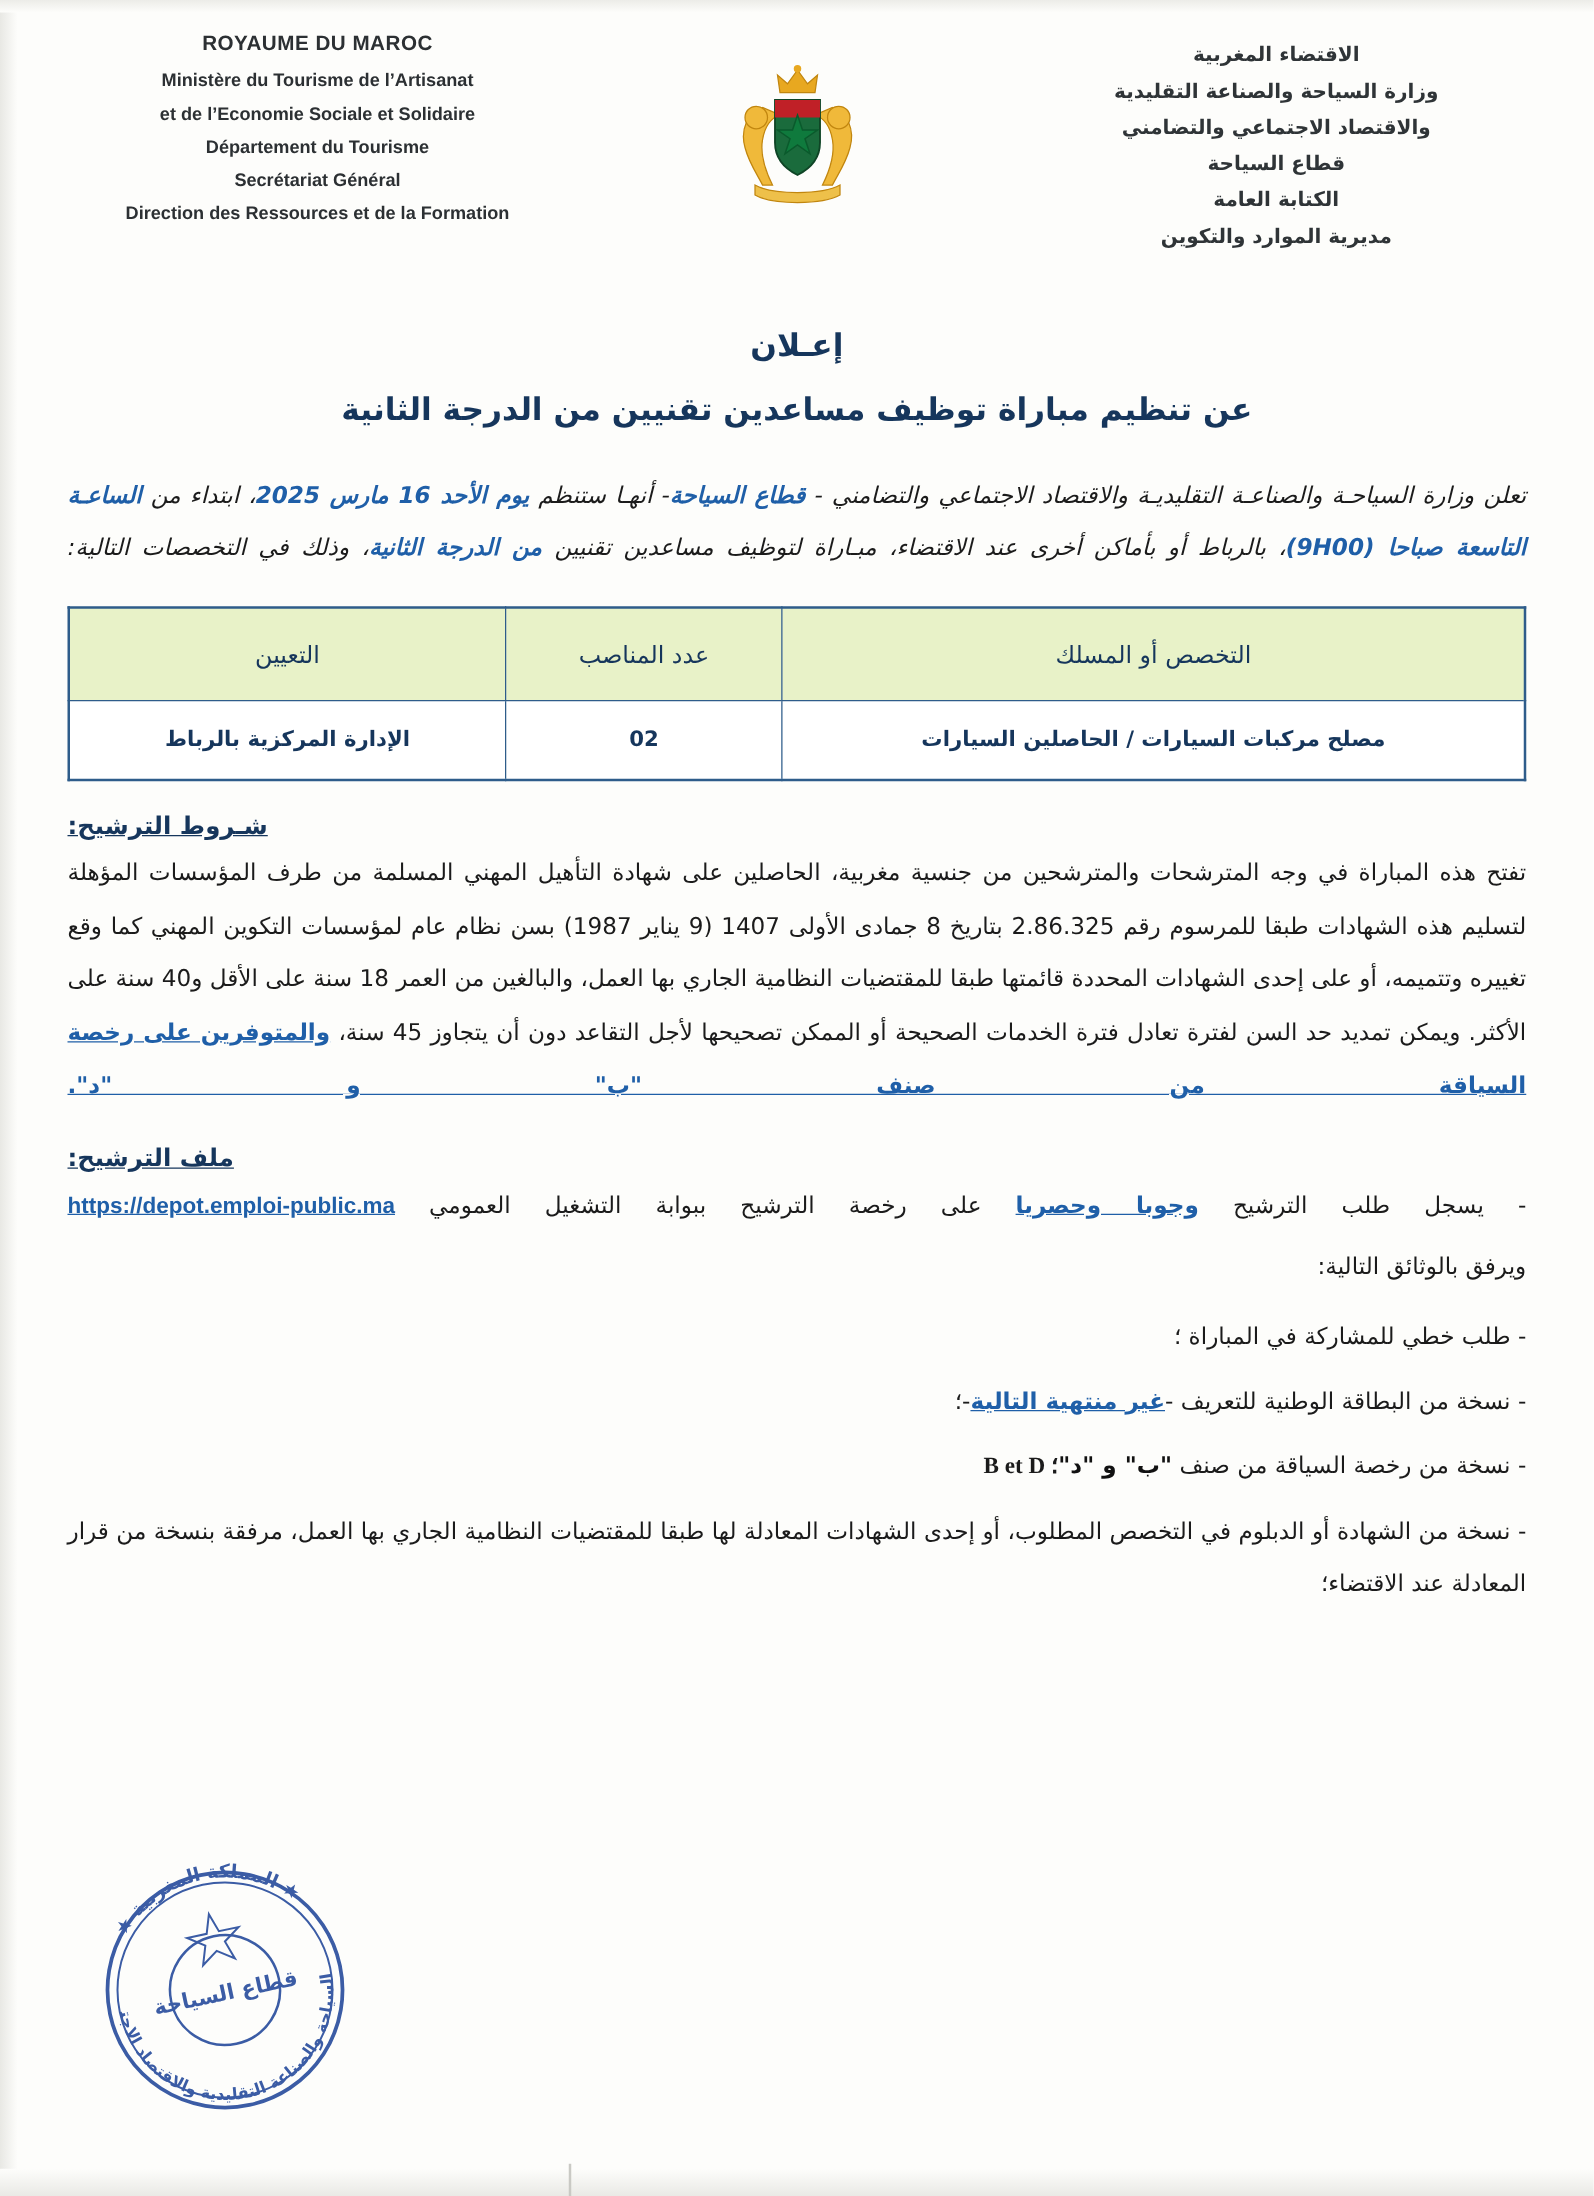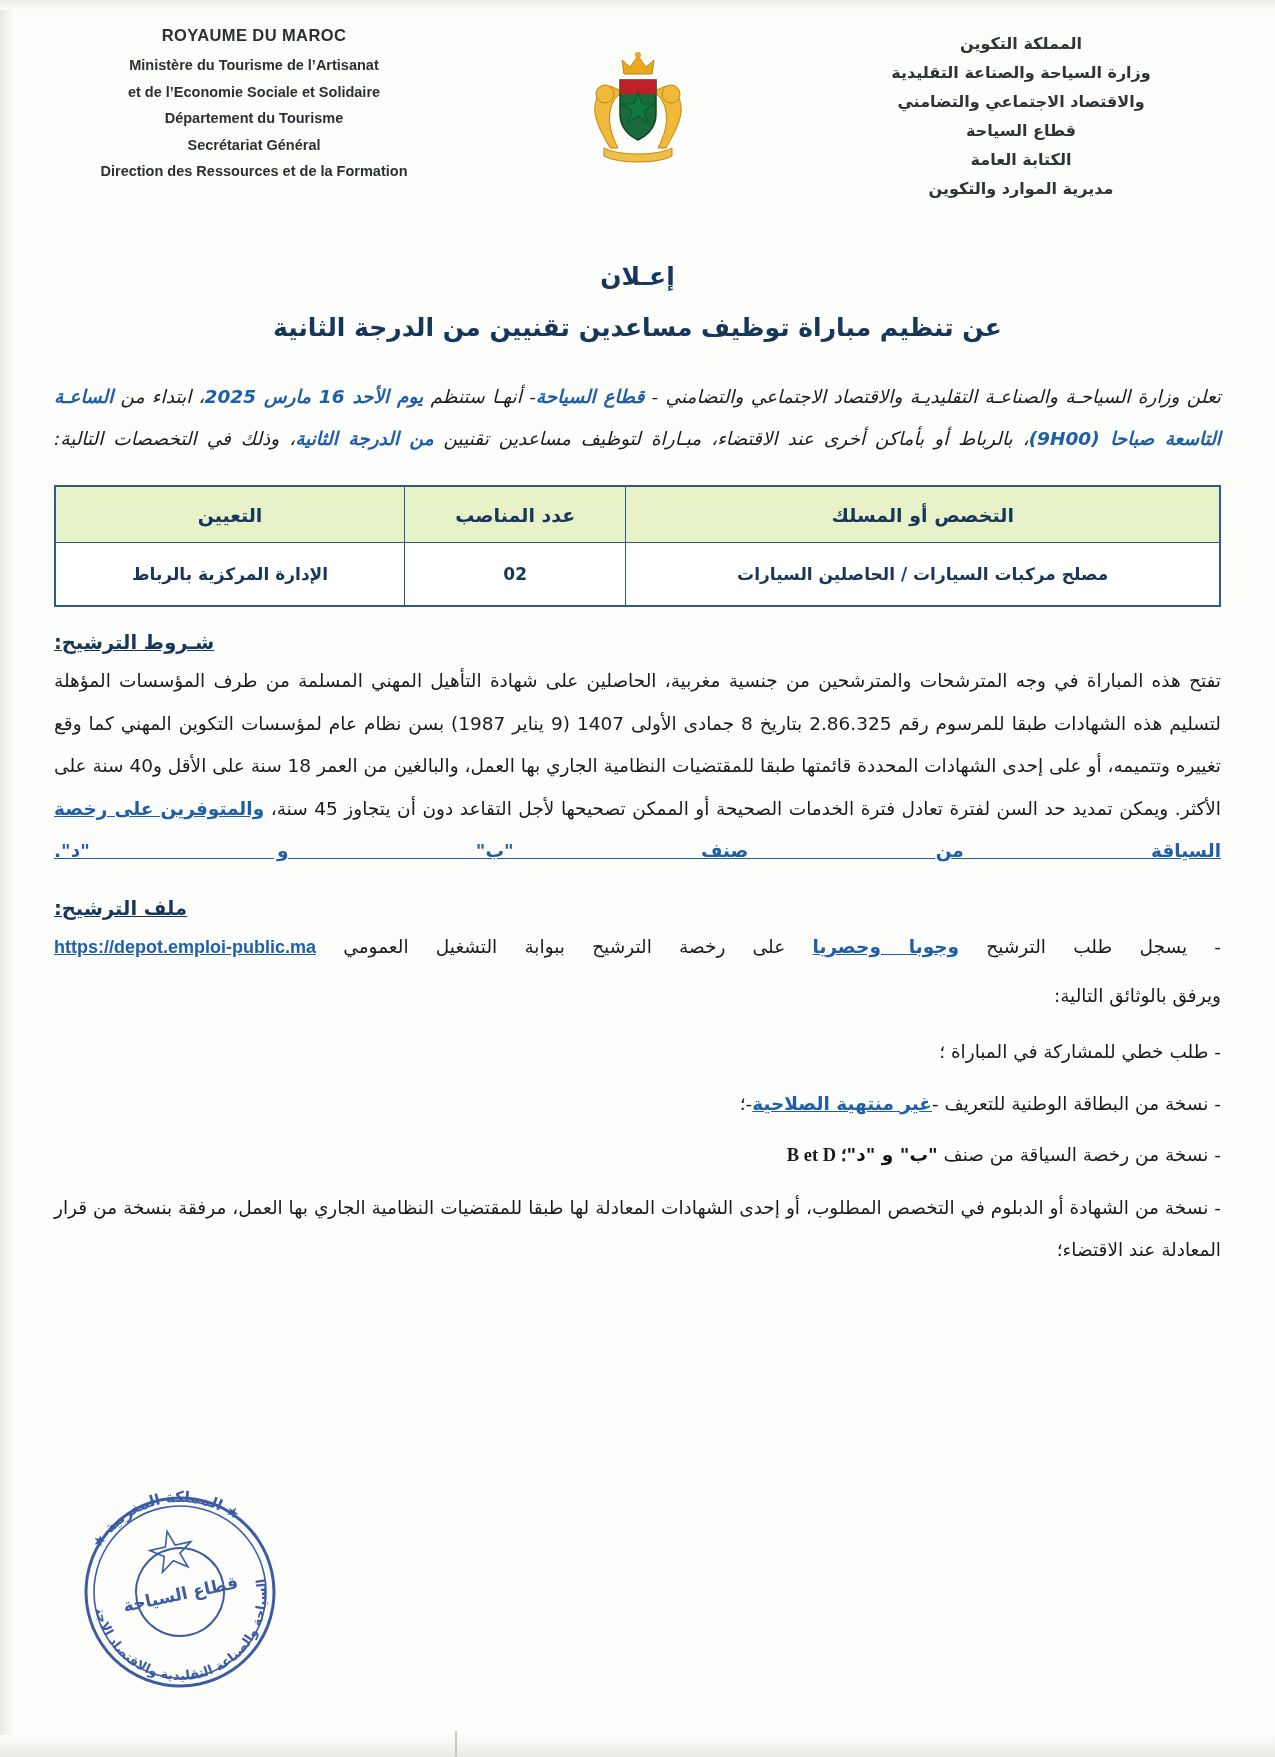--- a/index.html
+++ b/index.html
@@ -109,22 +109,22 @@
   }
   table.jobs th, table.jobs td {
     border:1.5px solid #2e5c8a;
     text-align:center;
     vertical-align:middle;
   }
   table.jobs th {
     background:#e8f2c8;
     color:#16365c;
     font-size:19px;
-    font-weight:bold;
-    height:56px;
+    font-weight:normal;
+    height:74px;
   }
   table.jobs td {
     background:#ffffff;
     color:#16365c;
     font-size:17px;
     font-weight:bold;
     height:64px;
   }
   .col-spec { width:51%; }
   .col-num  { width:19%; }
@@ -220,21 +220,21 @@
         <path d="M40 28 L76 28 L76 42 L40 42 Z" fill="#c02027"></path>
         <path d="M58 40 L62 52 L74 52 L64 59 L68 71 L58 64 L48 71 L52 59 L42 52 L54 52 Z" fill="#0f7a3d" stroke="#0a5a2c" stroke-width="1.2"></path>
 
         <path d="M42 44 L52 34 L60 42 L68 32 L76 44 Z" fill="#1a6b3c" opacity="0"></path>
 
         <path d="M24 96 C38 104 78 104 92 96 L92 104 C78 112 38 112 24 104 Z" fill="#eec04a" stroke="#c1860f" stroke-width="1"></path>
       </svg>
     </div>
 
     <div class="hdr-ar">
-      <div class="l">المملكة التكوين</div>
+      <div class="l">الاقتضاء المغربية</div>
       <div class="l">وزارة السياحة والصناعة التقليدية</div>
       <div class="l">والاقتصاد الاجتماعي والتضامني</div>
       <div class="l">قطاع السياحة</div>
       <div class="l">الكتابة العامة</div>
       <div class="l">مديرية الموارد والتكوين</div>
     </div>
   </div>
 
   <div class="title-block">
     <div class="title-main">إعـلان</div>
@@ -266,21 +266,21 @@
     <p class="para"><span>تفتح هذه المباراة في وجه المترشحات والمترشحين من جنسية مغربية، الحاصلين على شهادة التأهيل المهني المسلمة من طرف المؤسسات المؤهلة لتسليم هذه الشهادات طبقا للمرسوم رقم 2.86.325 بتاريخ 8 جمادى الأولى 1407 (9 يناير 1987) بسن نظام عام لمؤسسات التكوين المهني كما وقع تغييره وتتميمه، أو على إحدى الشهادات المحددة قائمتها طبقا للمقتضيات النظامية الجاري بها العمل، والبالغين من العمر 18 سنة على الأقل و40 سنة على الأكثر. ويمكن تمديد حد السن لفترة تعادل فترة الخدمات الصحيحة أو الممكن تصحيحها لأجل التقاعد دون أن يتجاوز 45 سنة، </span><span class="u-blue">والمتوفرين على رخصة السياقة من صنف "ب" و "د".</span></p>
 
     <h3 class="sec">ملف الترشيح:</h3>
 
     <p class="para"><span>- يسجل طلب الترشيح </span><span class="u-blue">وجوبا وحصريا</span><span> على رخصة الترشيح ببوابة التشغيل العمومي </span><a class="link" href="#">https://depot.emploi-public.ma</a></p>
 
     <p class="para" style="text-align-last:right;">ويرفق بالوثائق التالية:</p>
 
     <ul class="docs">
       <li><span>- طلب خطي للمشاركة في المباراة ؛</span></li>
-      <li><span>- نسخة من البطاقة الوطنية للتعريف -</span><span class="u-blue">غير منتهية الصلاحية</span><span>-؛</span></li>
+      <li><span>- نسخة من البطاقة الوطنية للتعريف -</span><span class="u-blue">غير منتهية التالية</span><span>-؛</span></li>
       <li><span>- نسخة من رخصة السياقة من صنف </span><span class="b-dark">"ب" و "د"</span><span class="latin"> B et D ؛</span></li>
       <li class="j"><span>- نسخة من الشهادة أو الدبلوم في التخصص المطلوب، أو إحدى الشهادات المعادلة لها طبقا للمقتضيات النظامية الجاري بها العمل، مرفقة بنسخة من قرار المعادلة عند الاقتضاء؛</span></li>
     </ul>
   </div>
 
   <div class="stamp">
     <svg width="240" height="235" viewBox="0 0 240 235" aria-hidden="true">
       <defs>
         <path id="arcOuter" d="M 28 120 A 92 92 0 0 1 212 120"></path>
         <path id="arcLower" d="M 34 120 A 86 86 0 0 0 206 120"></path>

